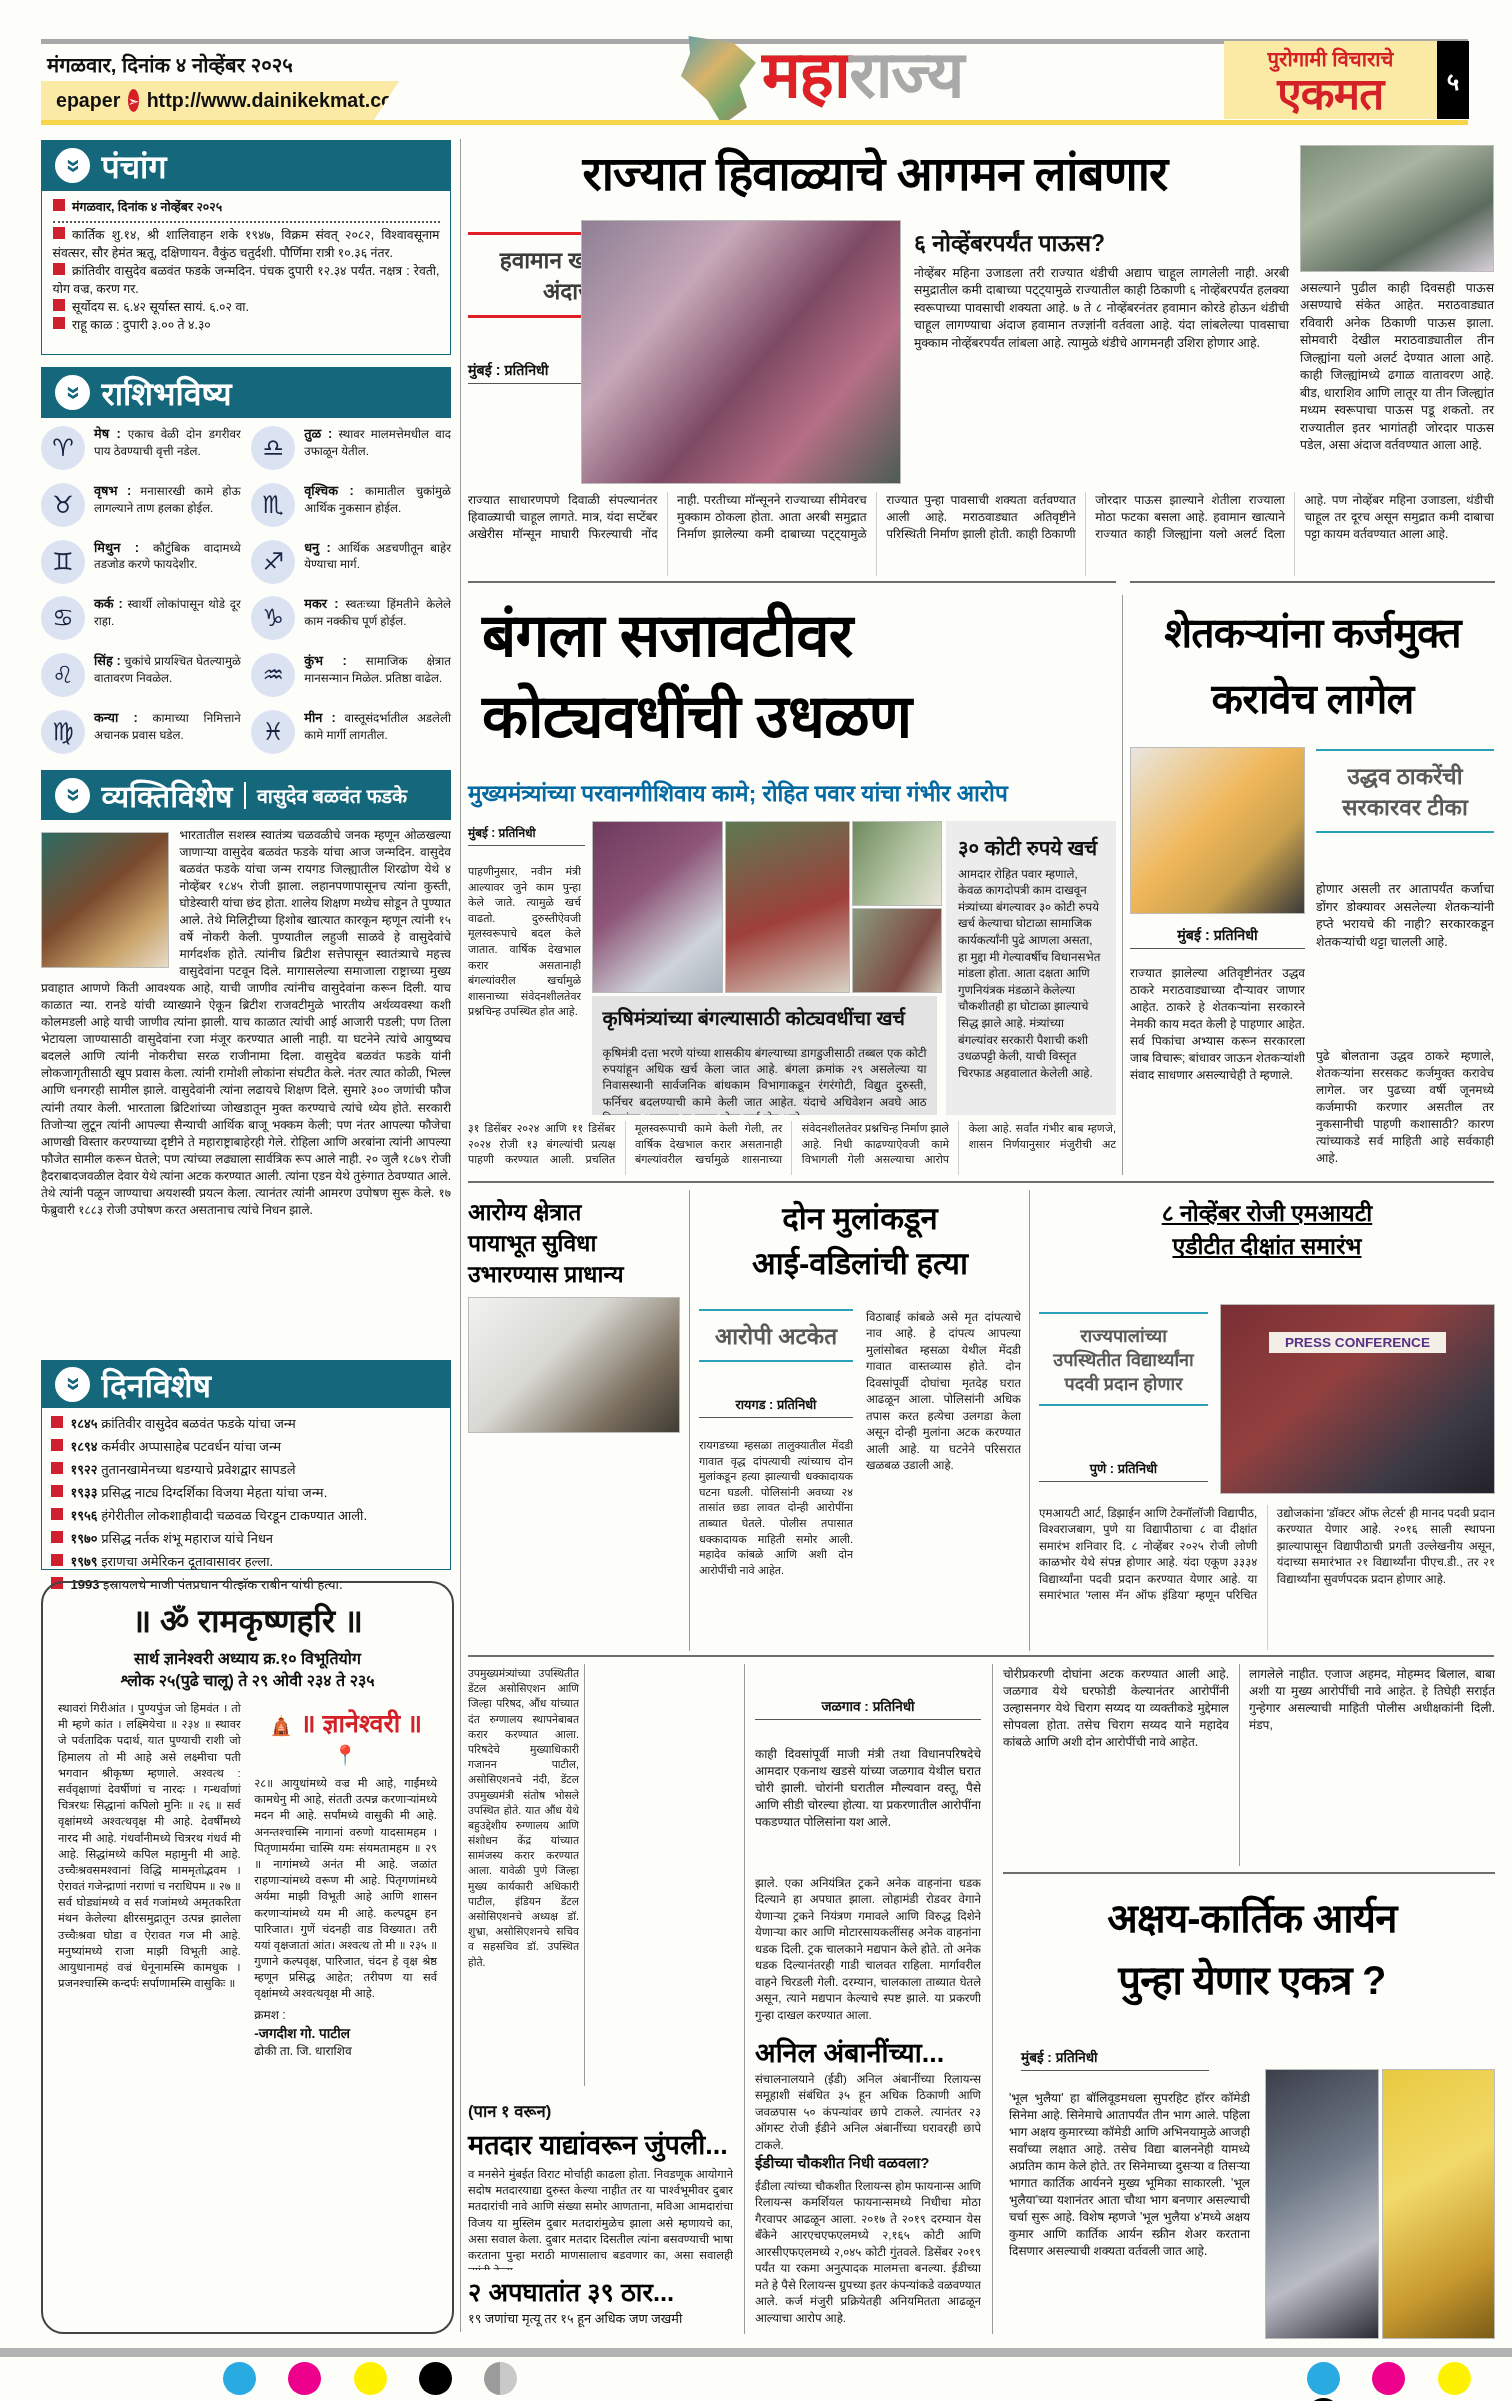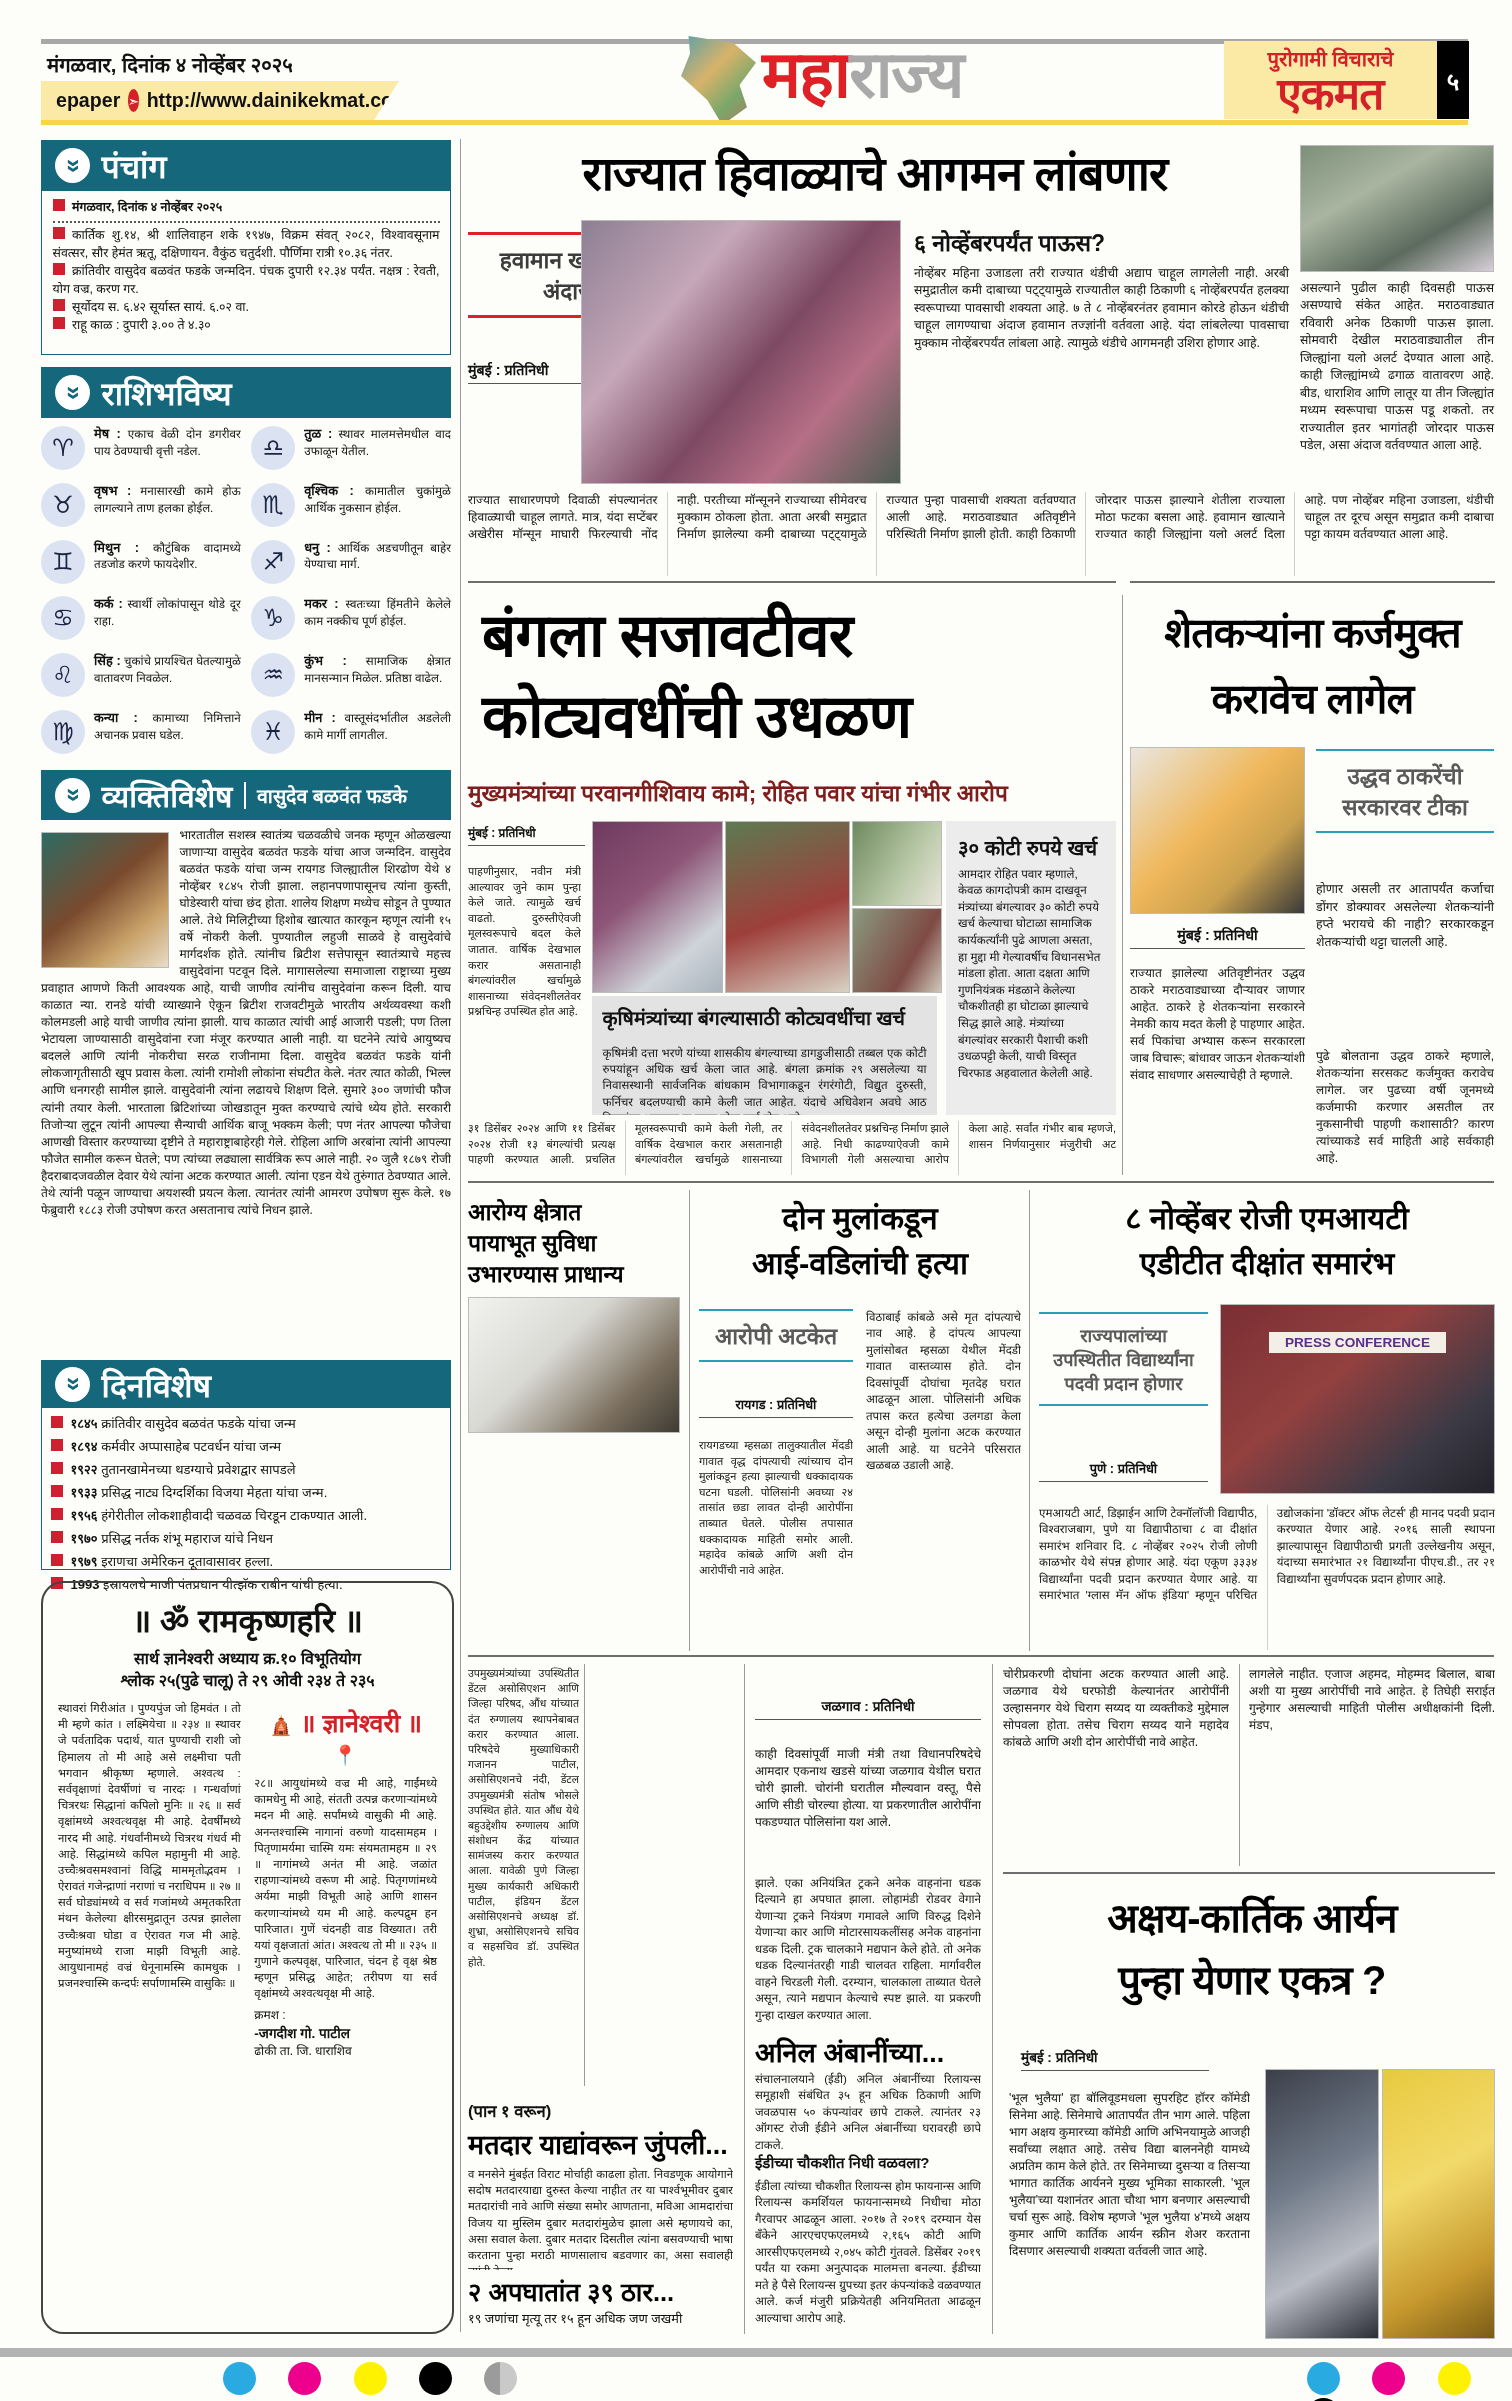--- a/index.html
+++ b/index.html
@@ -189,21 +189,21 @@
   <div class="abs photo" style="left:581px;top:220px;width:320px;height:264px;background:linear-gradient(130deg,#8e7f94 0%,#c5a7b8 30%,#7d4a63 55%,#b66f86 75%,#4c5d52 100%);"></div>
   <div class="abs" style="left:914px;top:226px;width:377px;font-size:23px;font-weight:900;">६ नोव्हेंबरपर्यंत पाऊस?</div>
   <div class="abs body-txt" style="left:914px;top:265px;width:375px;height:218px;font-size:12.3px;">नोव्हेंबर महिना उजाडला तरी राज्यात थंडीची अद्याप चाहूल लागलेली नाही. अरबी समुद्रातील कमी दाबाच्या पट्ट्यामुळे राज्यातील काही ठिकाणी ६ नोव्हेंबरपर्यंत हलक्या स्वरूपाच्या पावसाची शक्यता आहे. ७ ते ८ नोव्हेंबरनंतर हवामान कोरडे होऊन थंडीची चाहूल लागण्याचा अंदाज हवामान तज्ज्ञांनी वर्तवला आहे. यंदा लांबलेल्या पावसाचा मुक्काम नोव्हेंबरपर्यंत लांबला आहे. त्यामुळे थंडीचे आगमनही उशिरा होणार आहे.</div>
   <div class="abs body-txt" style="left:1300px;top:280px;width:194px;height:205px;font-size:12.3px;">असल्याने पुढील काही दिवसही पाऊस असण्याचे संकेत आहेत. मराठवाड्यात रविवारी अनेक ठिकाणी पाऊस झाला. सोमवारी देखील मराठवाड्यातील तीन जिल्ह्यांना यलो अलर्ट देण्यात आला आहे. काही जिल्ह्यांमध्ये ढगाळ वातावरण आहे. बीड, धाराशिव आणि लातूर या तीन जिल्ह्यांत मध्यम स्वरूपाचा पाऊस पडू शकतो. तर राज्यातील इतर भागांतही जोरदार पाऊस पडेल, असा अंदाज वर्तवण्यात आला आहे.</div>
   <div class="abs body-txt colband" style="left:468px;top:492px;width:1026px;height:84px;column-count:5;font-size:12px;overflow:hidden;">राज्यात साधारणपणे दिवाळी संपल्यानंतर हिवाळ्याची चाहूल लागते. मात्र, यंदा सप्टेंबर अखेरीस मॉन्सून माघारी फिरल्याची नोंद नाही. परतीच्या मॉन्सूनने राज्याच्या सीमेवरच मुक्काम ठोकला होता. आता अरबी समुद्रात निर्माण झालेल्या कमी दाबाच्या पट्ट्यामुळे राज्यात पुन्हा पावसाची शक्यता वर्तवण्यात आली आहे. मराठवाड्यात अतिवृष्टीने परिस्थिती निर्माण झाली होती. काही ठिकाणी जोरदार पाऊस झाल्याने शेतीला राज्याला मोठा फटका बसला आहे. हवामान खात्याने राज्यात काही जिल्ह्यांना यलो अलर्ट दिला आहे. पण नोव्हेंबर महिना उजाडला, थंडीची चाहूल तर दूरच असून समुद्रात कमी दाबाचा पट्टा कायम वर्तवण्यात आला आहे.</div>
   <div class="abs hrule" style="left:468px;top:581px;width:648px;"></div>
   <div class="abs hrule" style="left:1130px;top:581px;width:365px;"></div>
 
   <div class="abs headline" style="left:482px;top:595px;width:629px;font-size:60px;line-height:1.35;">बंगला सजावटीवर
 कोट्यवधींची उधळण</div>
-  <div class="abs" style="left:468px;top:777px;width:648px;font-size:22.6px;font-weight:800;color:#7f1d1d;">मुख्यमंत्र्यांच्या परवानगीशिवाय कामे; रोहित पवार यांचा गंभीर आरोप</div>
+  <div class="abs" style="left:468px;top:777px;width:648px;font-size:22.6px;font-weight:800;color:#0369a1;">मुख्यमंत्र्यांच्या परवानगीशिवाय कामे; रोहित पवार यांचा गंभीर आरोप</div>
   <div class="abs byline" style="left:468px;top:824px;width:117px;font-size:12px;">मुंबई : प्रतिनिधी</div>
   <div class="abs body-txt" style="left:468px;top:864px;width:113px;height:250px;font-size:11px;overflow:hidden;">पाहणीनुसार, नवीन मंत्री आल्यावर जुने काम पुन्हा केले जाते. त्यामुळे खर्च वाढतो. दुरुस्तीऐवजी मूलस्वरूपाचे बदल केले जातात. वार्षिक देखभाल करार असतानाही बंगल्यांवरील खर्चामुळे शासनाच्या संवेदनशीलतेवर प्रश्नचिन्ह उपस्थित होत आहे.</div>
   <div class="abs" style="left:592px;top:821px;width:345px;height:172px;display:grid;grid-template-columns:38% 36% 26%;grid-template-rows:1fr 1fr;gap:2.3px;">
     <div class="photo" style="grid-row:1/3;background:linear-gradient(140deg,#6d3a5e 0%,#8d5577 40%,#cfd4da 75%,#a9b3bc 100%);"></div>
     <div class="photo" style="background:linear-gradient(120deg,#6f8a5e,#b9c9a8 60%,#e8e4d8);"></div>
     <div class="photo" style="grid-row:1/3;background:linear-gradient(160deg,#5d7a52,#9e3f3a 55%,#d8d2c4);"></div>
     <div class="photo" style="background:linear-gradient(120deg,#8a9a7e,#7e4a44 65%,#cfc9ba);"></div>
   </div>
   <div class="abs graybox" style="left:592px;top:996px;width:345px;height:119px;background:#e3e3e3;padding:7.5px 10.5px;overflow:hidden;">
     <div style="font-size:19.6px;font-weight:900;margin-bottom:14px;">कृषिमंत्र्यांच्या बंगल्यासाठी कोट्यवधींचा खर्च</div>
@@ -235,21 +235,21 @@
 उभारण्यास प्राधान्य</div>
   <div class="abs photo" style="left:468px;top:1297px;width:212px;height:136px;background:linear-gradient(135deg,#f2f2f0 0%,#d9d9d4 40%,#7b6f5e 75%,#3f3b33 100%);"></div>
 
   <div class="abs headline" style="left:699px;top:1197px;width:322px;font-size:31px;text-align:center;line-height:1.45;letter-spacing:0;">दोन मुलांकडून
 आई-वडिलांची हत्या</div>
   <div class="abs qbox" style="left:699px;top:1309px;width:154px;font-size:22.6px;box-sizing:border-box;">आरोपी अटकेत</div>
   <div class="abs byline" style="left:699px;top:1395px;width:154px;text-align:center;font-size:12.8px;">रायगड : प्रतिनिधी</div>
   <div class="abs body-txt" style="left:699px;top:1438px;width:154px;height:211px;font-size:11px;overflow:hidden;">रायगडच्या म्हसळा तालुक्यातील मेंदडी गावात वृद्ध दांपत्याची त्यांच्याच दोन मुलांकडून हत्या झाल्याची धक्कादायक घटना घडली. पोलिसांनी अवघ्या २४ तासांत छडा लावत दोन्ही आरोपींना ताब्यात घेतले. पोलीस तपासात धक्कादायक माहिती समोर आली. महादेव कांबळे आणि अशी दोन आरोपींची नावे आहेत.</div>
   <div class="abs body-txt" style="left:866px;top:1309px;width:155px;height:340px;font-size:11.6px;overflow:hidden;">विठाबाई कांबळे असे मृत दांपत्याचे नाव आहे. हे दांपत्य आपल्या मुलांसोबत म्हसळा येथील मेंदडी गावात वास्तव्यास होते. दोन दिवसांपूर्वी दोघांचा मृतदेह घरात आढळून आला. पोलिसांनी अधिक तपास करत हत्येचा उलगडा केला असून दोन्ही मुलांना अटक करण्यात आली आहे. या घटनेने परिसरात खळबळ उडाली आहे.</div>
 
-  <div class="abs headline" style="left:1039px;top:1197px;width:456px;font-size:31px;text-align:center;line-height:1.45;letter-spacing:0;">८ नोव्हेंबर रोजी एमआयटी
+  <div class="abs headline" style="left:1039px;top:1197px;width:456px;font-size:23px;text-align:center;line-height:1.45;letter-spacing:0;text-decoration:underline;">८ नोव्हेंबर रोजी एमआयटी
 एडीटीत दीक्षांत समारंभ</div>
   <div class="abs qbox" style="left:1039px;top:1312px;width:169px;font-size:18px;box-sizing:border-box;">राज्यपालांच्या
 उपस्थितीत विद्यार्थ्यांना
 पदवी प्रदान होणार</div>
   <div class="abs byline" style="left:1039px;top:1459px;width:169px;text-align:center;font-size:12.8px;">पुणे : प्रतिनिधी</div>
   <div class="abs photo" style="left:1220px;top:1304px;width:275px;height:190px;background:linear-gradient(140deg,#7a2f33 0%,#93403f 40%,#3c3a45 75%,#23222a 100%);">
     <div style="margin:27px auto 0 auto;width:65%;background:#f3efe6;color:#5a2f86;font-weight:800;font-size:13.6px;text-align:center;padding:3px 0;">
       <span>PRESS CONFERENCE</span>
     </div>
   </div>

